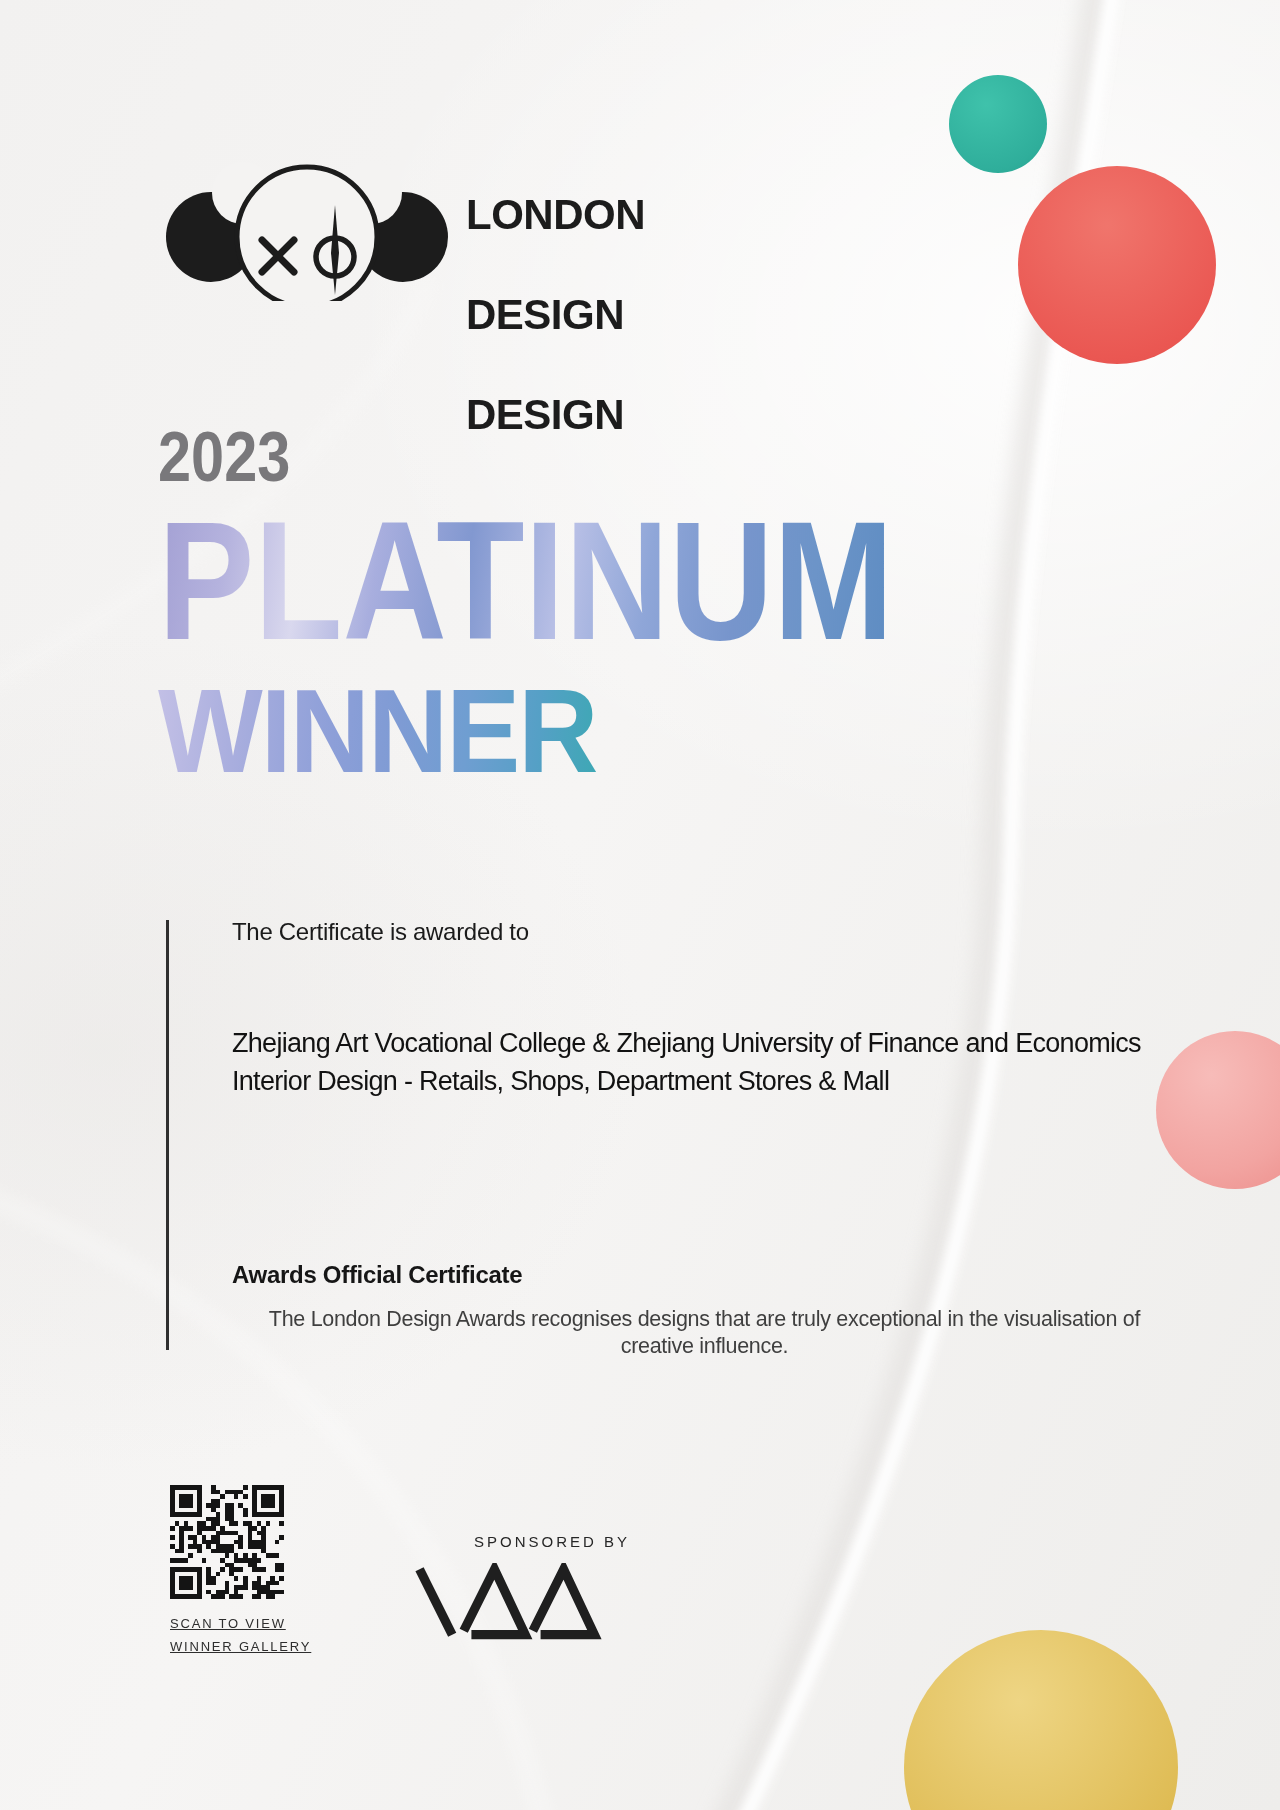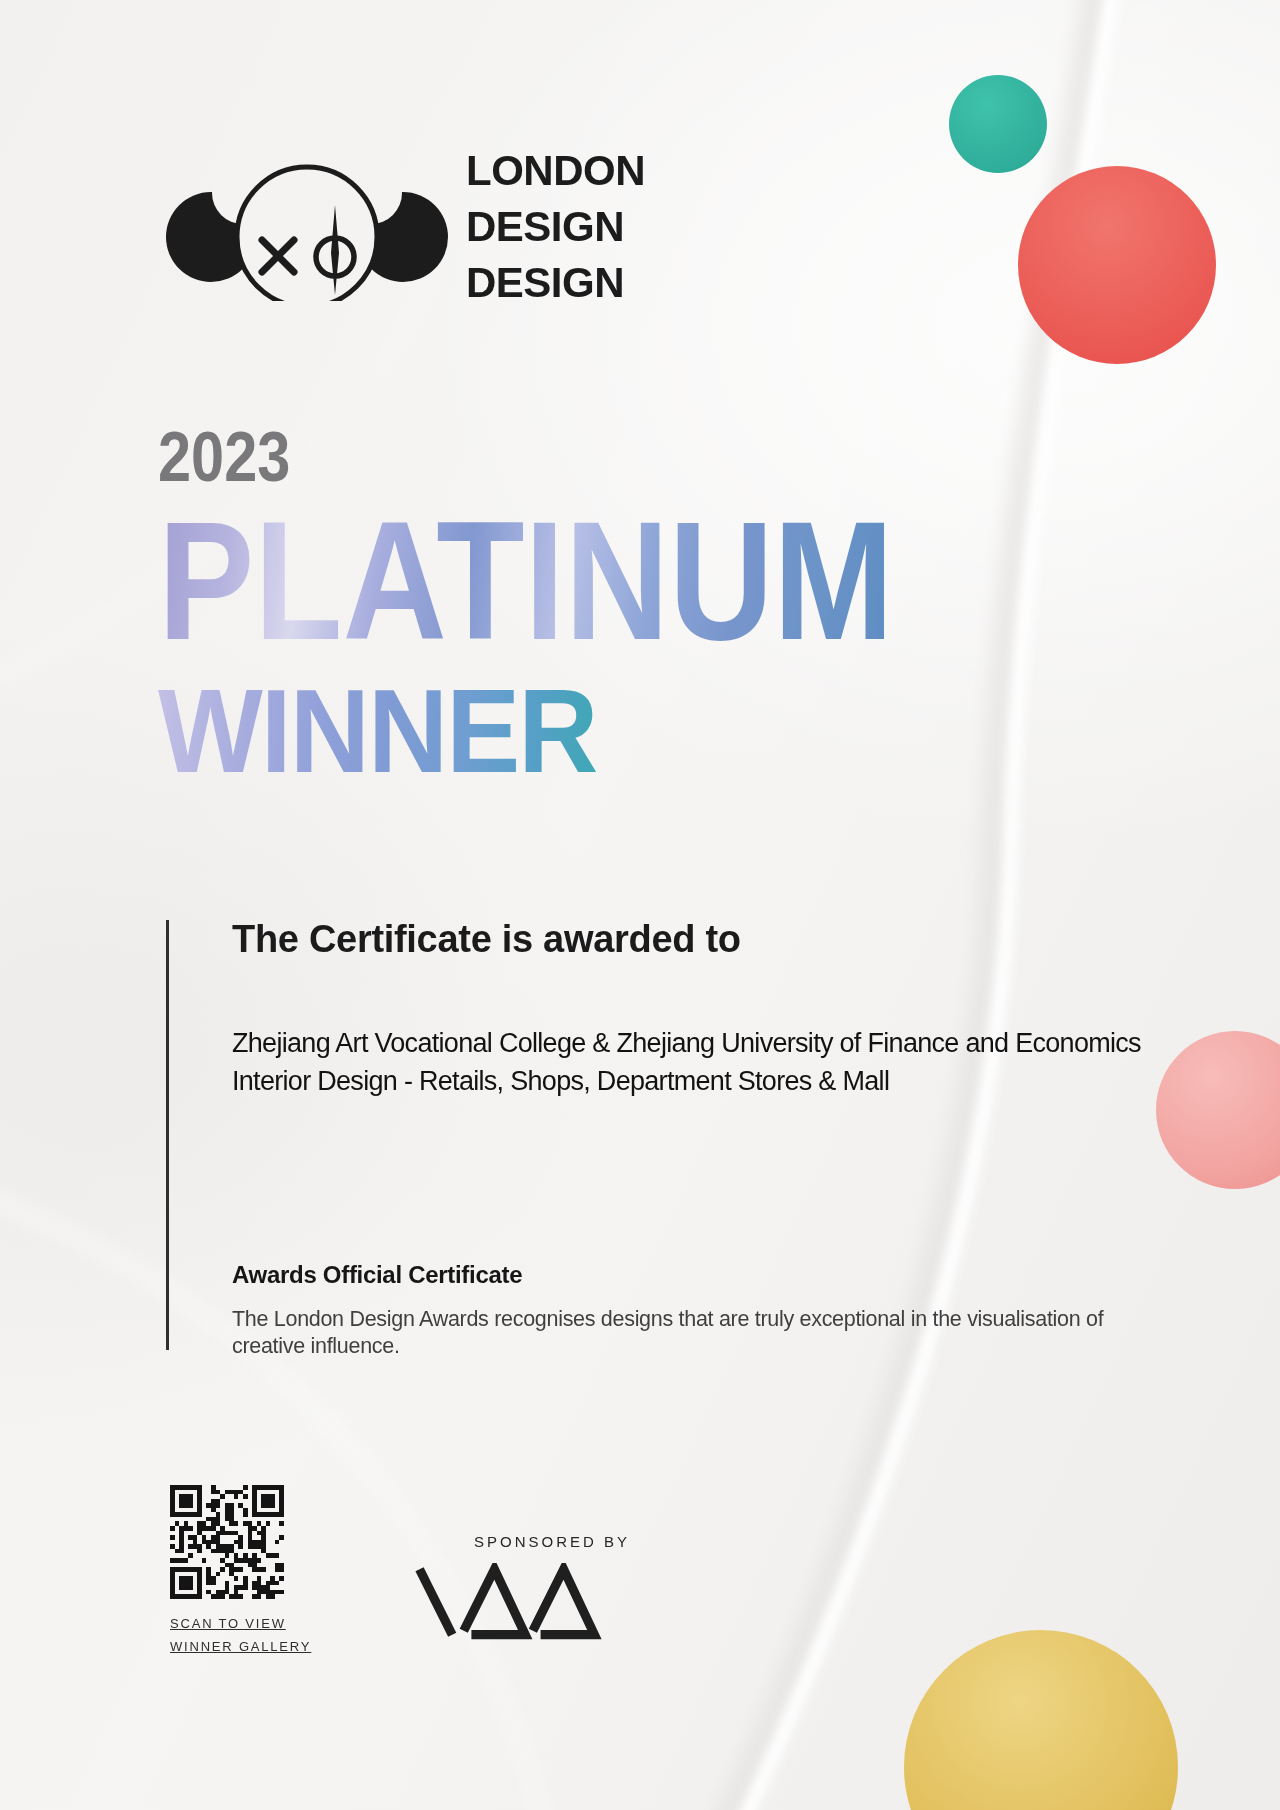--- a/index.html
+++ b/index.html
@@ -21,39 +21,39 @@
     background:radial-gradient(circle at 38% 30%, #3fc2ab, var(--c-teal-circle,#2fae9b) 72%, #26a18e 100%);}
   .circle.red{left:1018px;top:166px;width:198px;height:198px;
     background:radial-gradient(circle at 45% 30%, #f0756c, var(--c-red-circle,#ea5752) 75%, #e24f4c 100%);}
   .circle.pink{left:1156px;top:1031px;width:158px;height:158px;
     background:radial-gradient(circle at 35% 28%, #f7bcb9, var(--c-pink-circle,#f2a4a1) 62%, #ec8d8a 100%);}
   .circle.yellow{left:904px;top:1630px;width:274px;height:274px;
     background:radial-gradient(circle at 42% 26%, #eed584, var(--c-yellow-circle,#dfbc55) 70%, #d3ab3f 100%);}
   
   .brand-logo{left:160px;top:135px;width:302px;height:166px;}
   .brand-wordmark{left:466px;top:143px;font-weight:bold;font-size:42px;line-height:56px;letter-spacing:-.5px;}
-  .brand-wordmark span{display:block;}
+  .brand-wordmark span{display:block;margin-top:44px;}
   
   .year{left:158px;top:422px;font-size:70px;font-weight:bold;color:var(--c-year,#79787b);
     transform:scaleX(.85);transform-origin:0 50%;line-height:1;}
   .award-title{left:158px;top:497px;font-size:168px;font-weight:bold;line-height:1;
     transform:scaleX(.86);transform-origin:0 50%;
     background:linear-gradient(100deg,#a29fd3 0%,#b5b3de 10%,#d9d8ee 20%,#a8aede 30%,#8298d0 42%,#b9c0e6 55%,#8fa6d8 66%,#7795cc 78%,#6c94c8 88%,#5d8cc2 100%);
     -webkit-background-clip:text;background-clip:text;color:transparent;}
   .award-subtitle{left:158px;top:672px;font-size:118px;font-weight:bold;line-height:1;letter-spacing:-2px;
     transform:scaleX(.94);transform-origin:0 50%;
     background:linear-gradient(95deg,#c3c0e6 0%,#a9aede 18%,#8d9fd8 40%,#7e9bd4 55%,#6f9ed1 70%,#55a0c6 86%,var(--c-winner-end,#3da8b4) 100%);
     -webkit-background-clip:text;background-clip:text;color:transparent;}
   
   .rule{left:166px;top:920px;width:3px;height:430px;background:#2f2f2f;}
-  .awarded-label{left:232px;top:918px;font-size:38px;font-weight:bold;letter-spacing:-.3px;color:#1b1b1b;}
+  .awarded-label{left:232px;top:918px;font-size:24px;font-weight:normal;letter-spacing:-.3px;color:#1b1b1b;}
   .recipient{left:232px;top:1024px;font-size:27px;line-height:38px;letter-spacing:-.7px;color:#121212;}
   .recipient div{white-space:nowrap;}
   .official{left:232px;top:1260px;font-size:24px;font-weight:bold;line-height:29px;letter-spacing:-.3px;color:#161616;text-align:right;}
-  .description{left:232px;top:1306px;width:945px;font-size:21.5px;line-height:27px;letter-spacing:-.3px;color:#3f3f3f;}
+  .description{left:232px;top:1306px;width:945px;font-size:21.5px;line-height:27px;letter-spacing:-.3px;color:#3f3f3f;text-align:center;}
   
   .qr{left:170px;top:1485px;width:114px;height:114px;}
   .qr-caption{left:170px;top:1612px;font-size:13px;line-height:23px;letter-spacing:1.8px;color:#2e2e2e;text-decoration:underline;}
   .sponsored{left:380px;top:1533px;width:250px;text-align:right;font-size:15px;letter-spacing:3px;color:#262626;}
   .iaa{left:408px;top:1563px;width:196px;height:78px;}
   svg{display:block;}
 </style>
 </head>
 <body>
 

